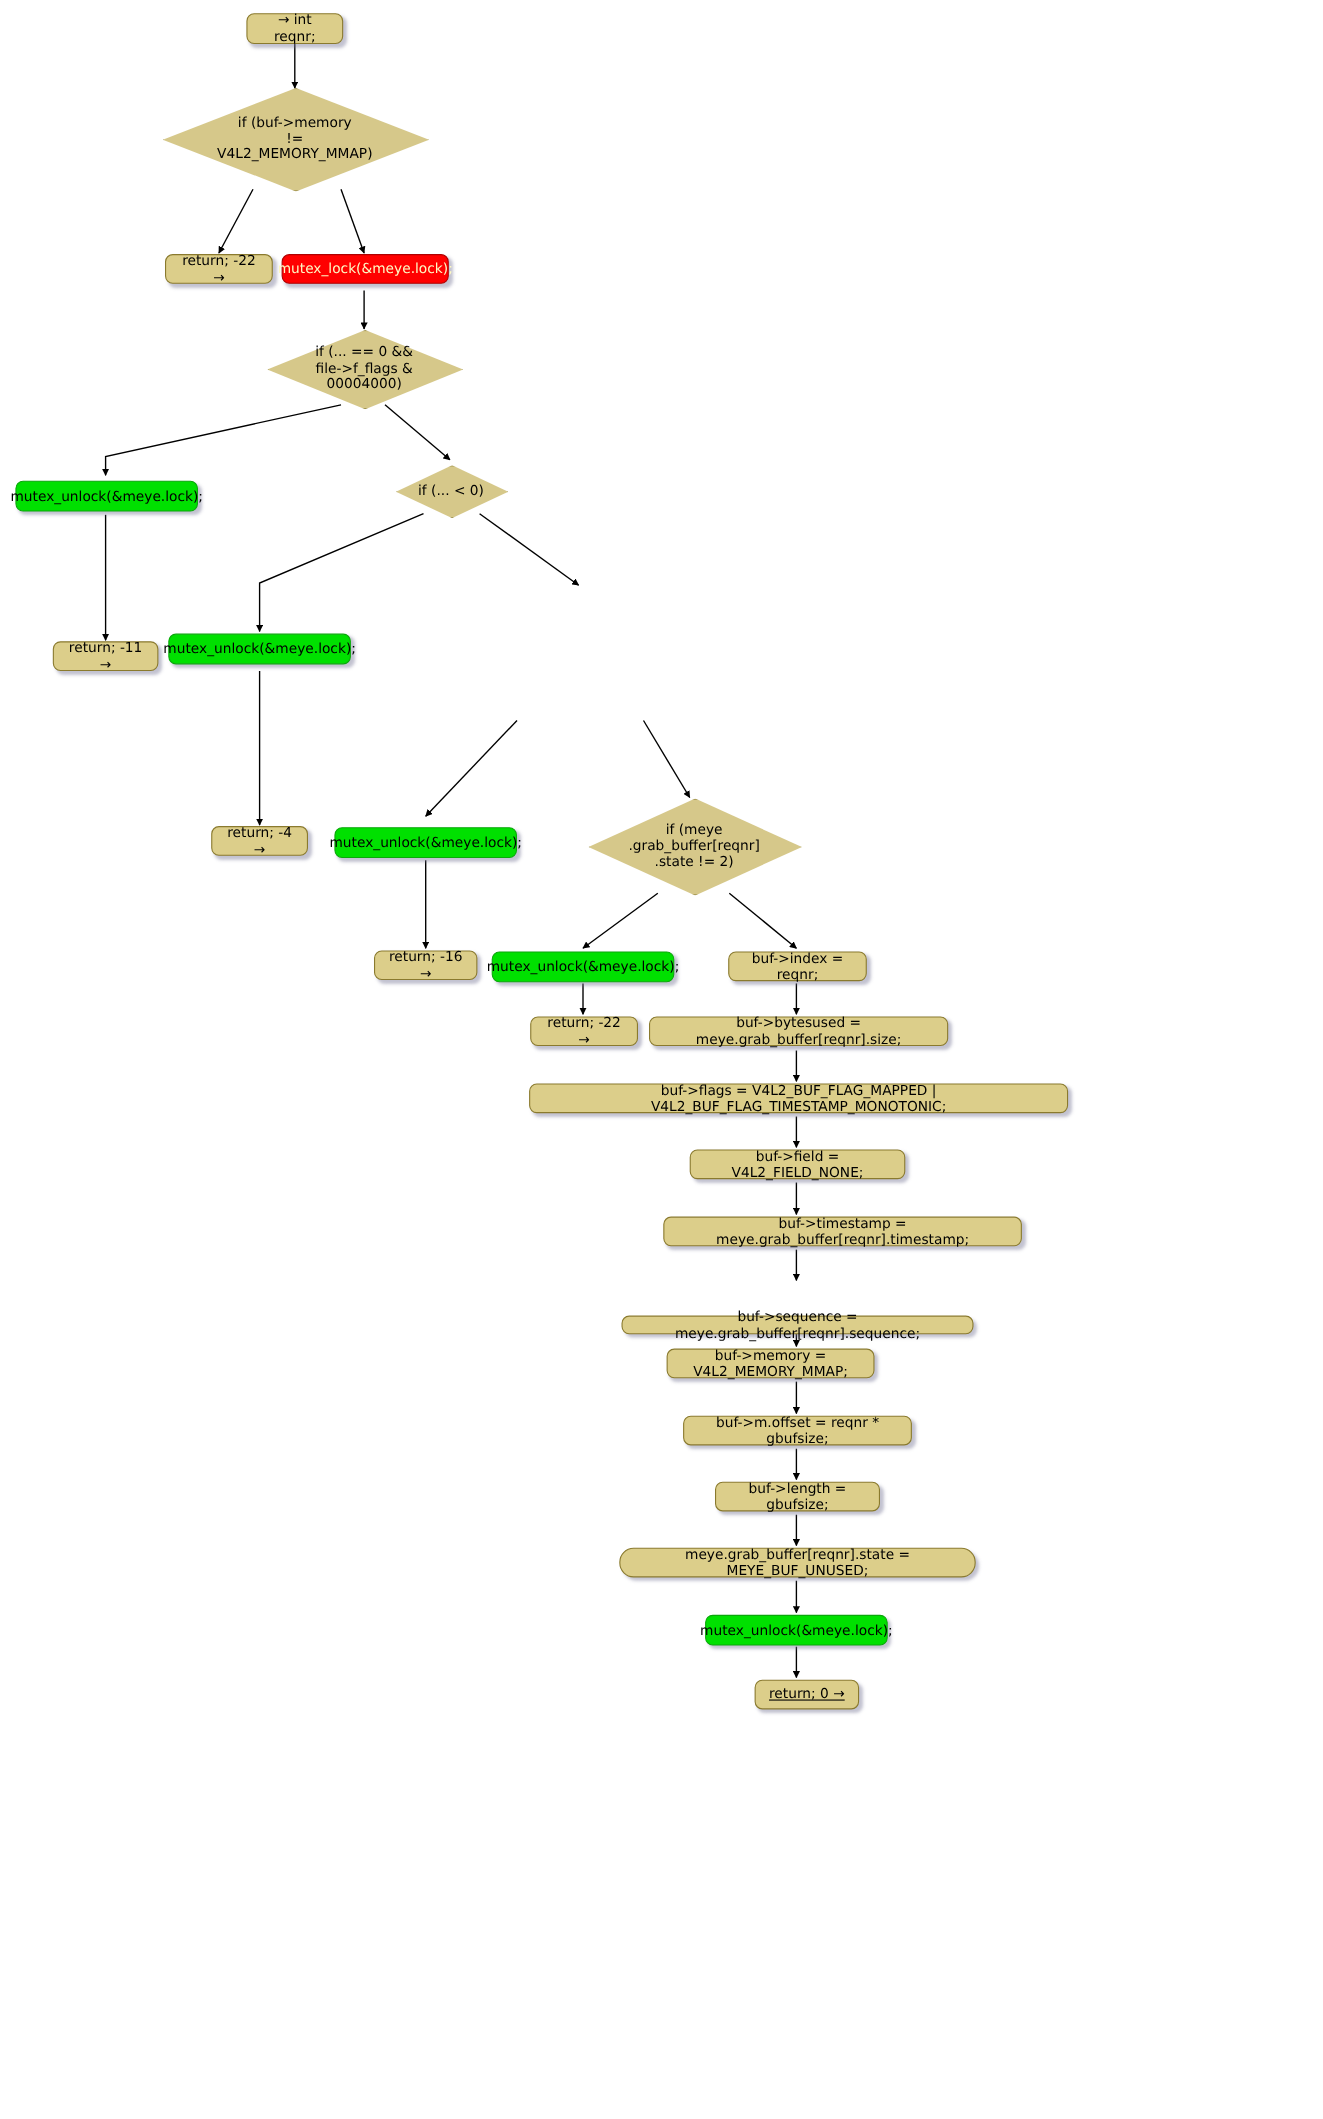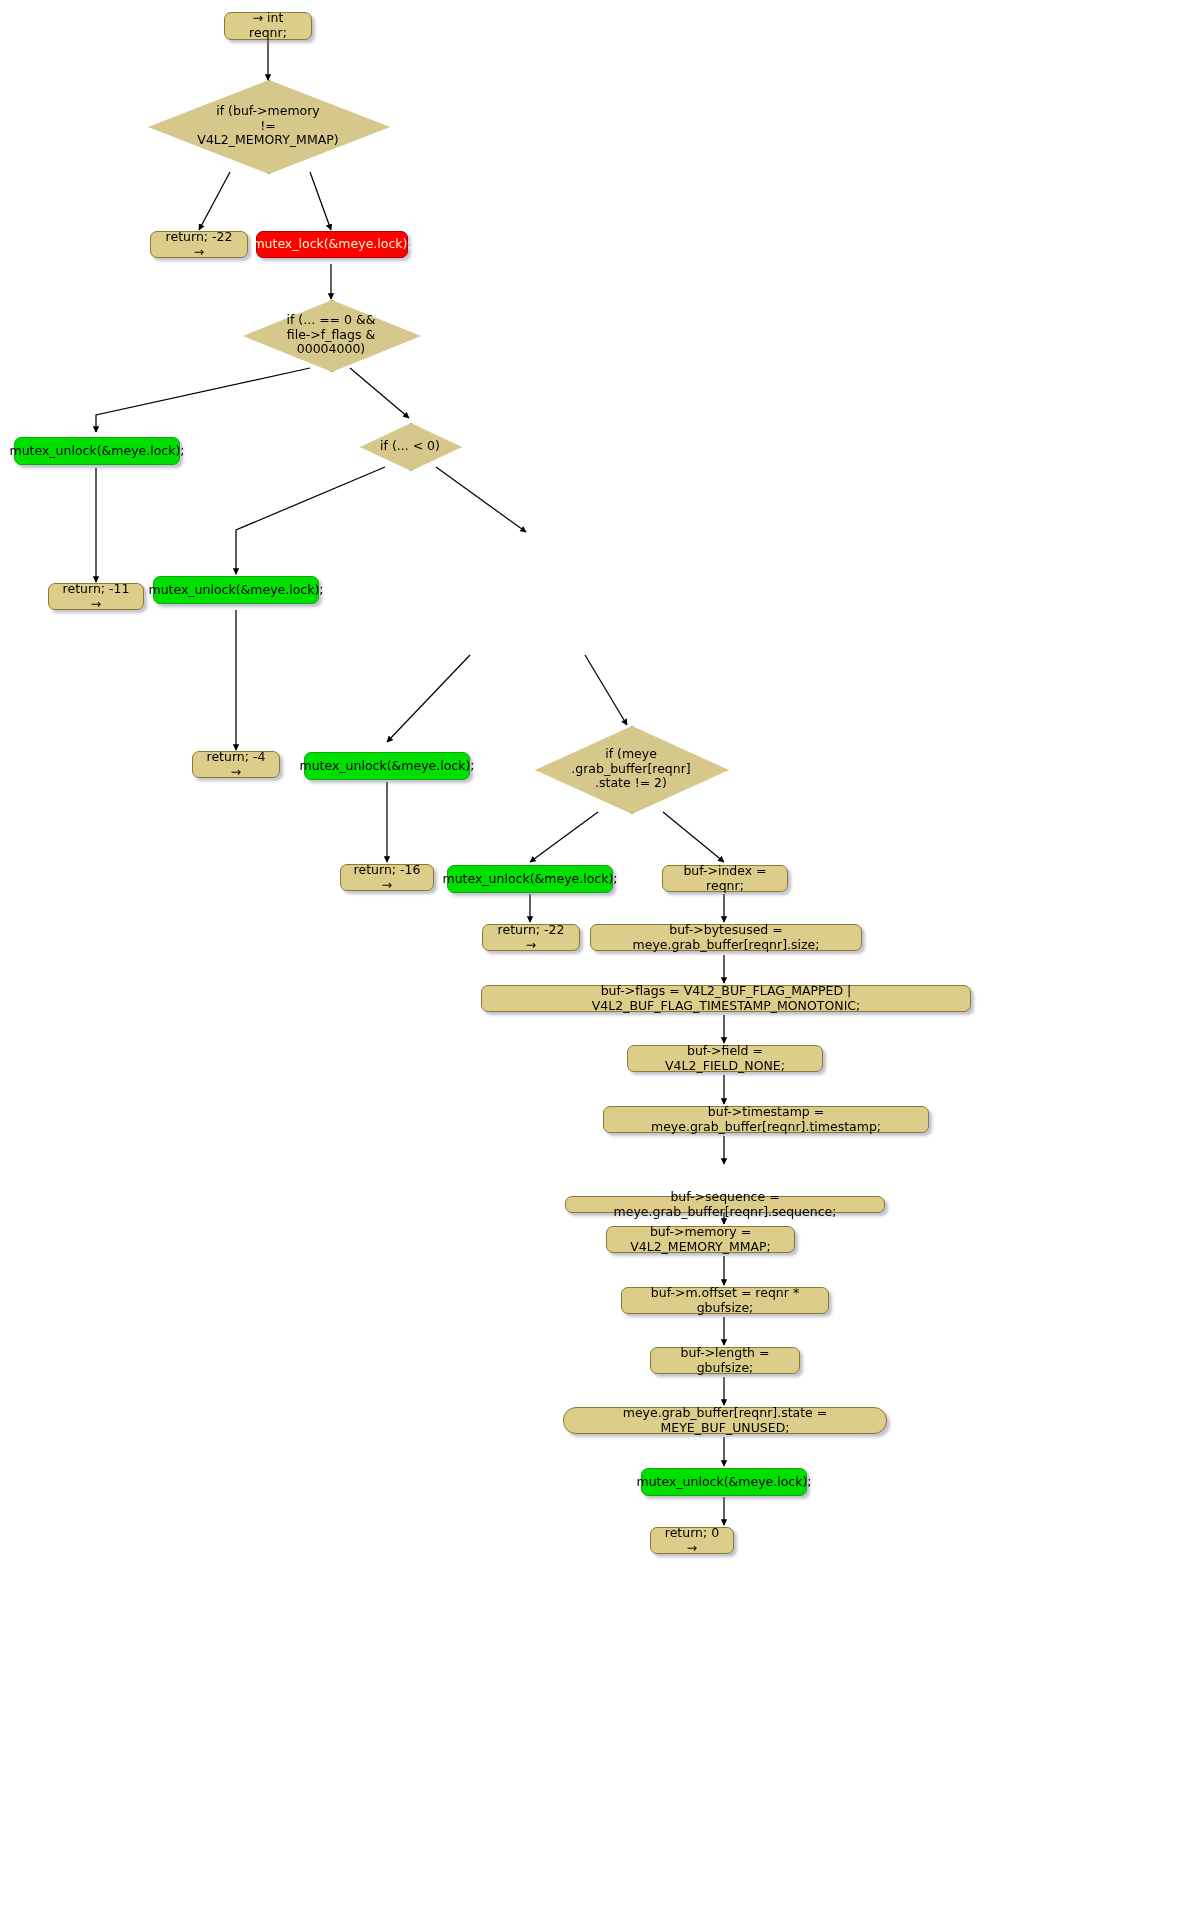--- a/index.html
+++ b/index.html
@@ -248,17 +248,17 @@
   </div>
 
   <div class="node box" style="left:563px; top:1407px; width:324px; height:27px;border-radius:13px;">
     <span>meye.grab_buffer[reqnr].state = MEYE_BUF_UNUSED;</span>
   </div>
 
   <div class="node box unlock" style="left:641px; top:1468px; width:166px; height:28px;">
     <span>mutex_unlock(&amp;meye.lock);</span>
   </div>
 
-  <div class="node box" style="left:650px; top:1527px; width:84px; height:27px;">
+  <div class="node box" style="left:686px; top:1527px; width:95px; height:27px;text-decoration:underline;">
     <span>return; 0 →</span>
   </div>
 
 </div>
 
 </body></html>

